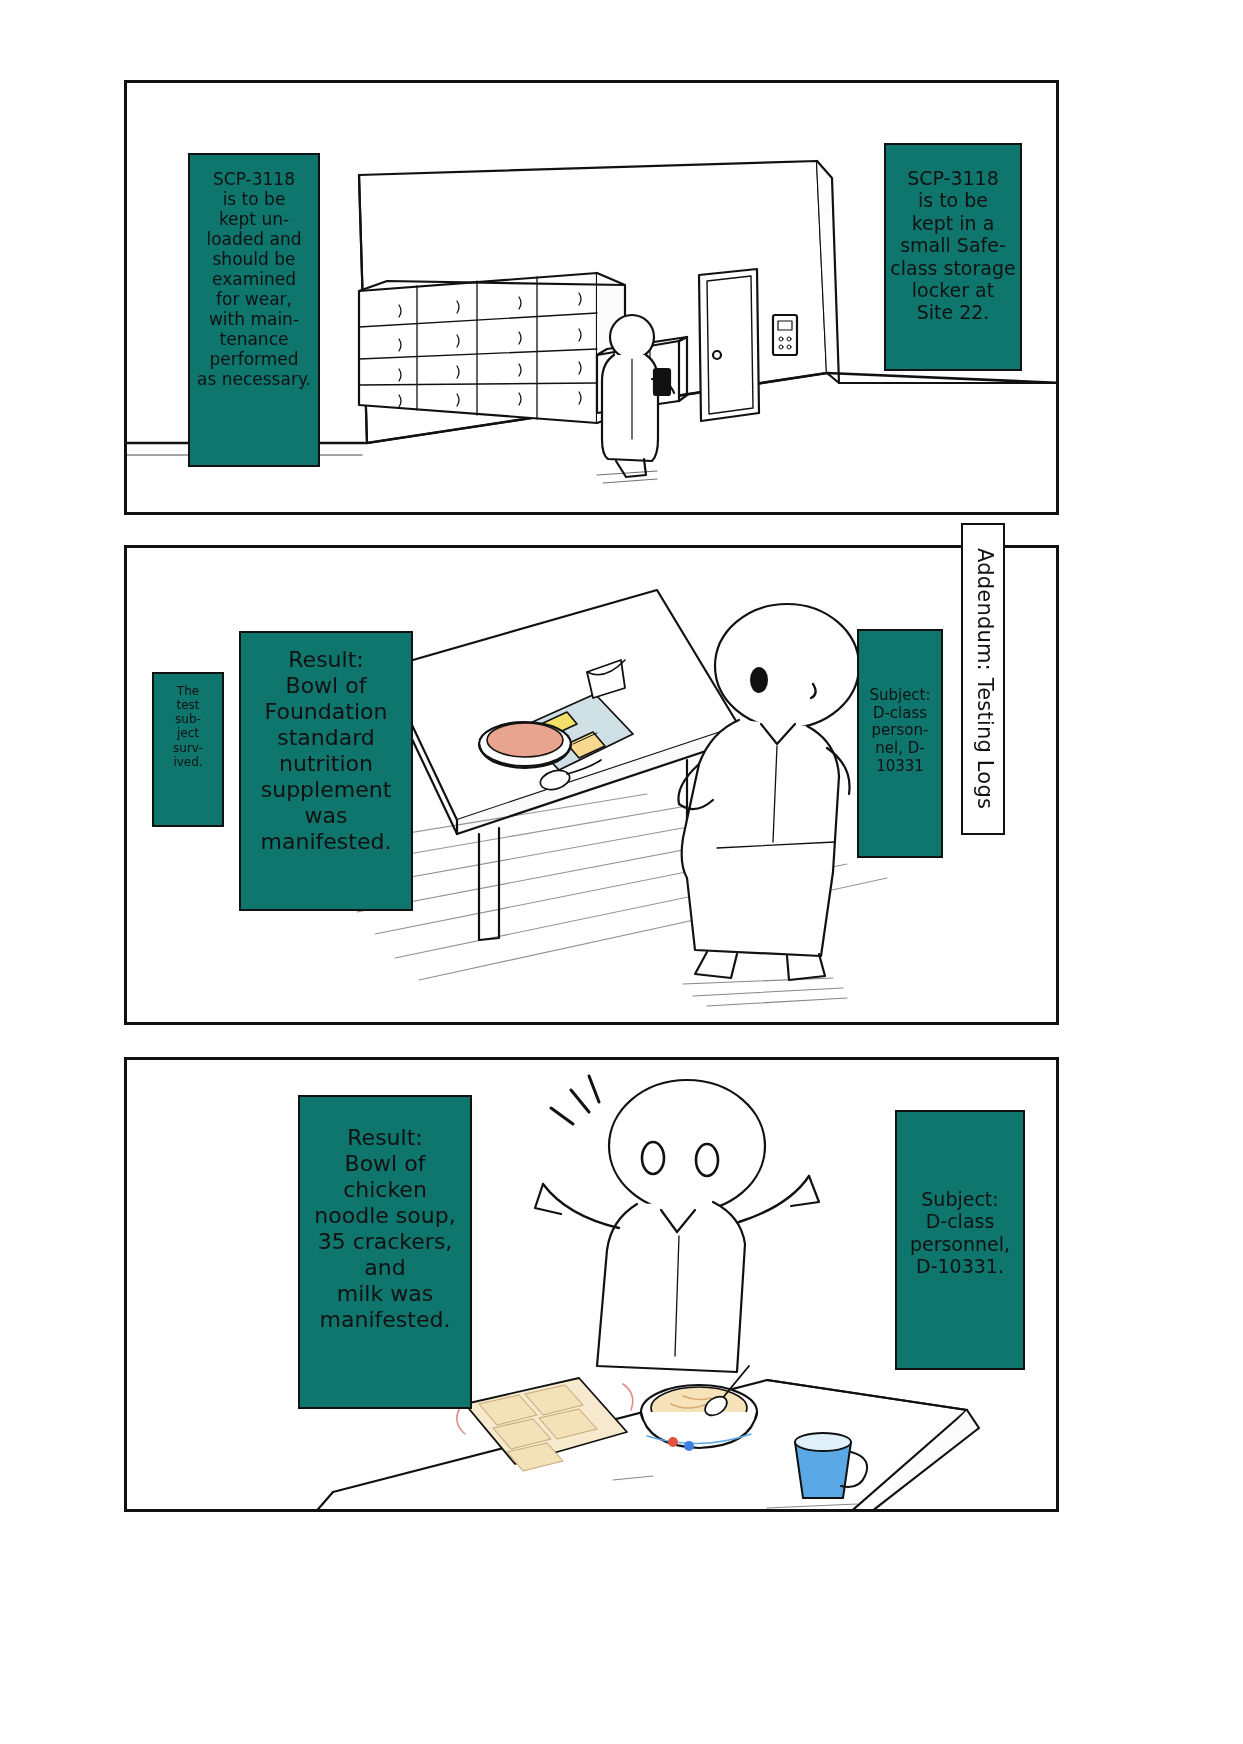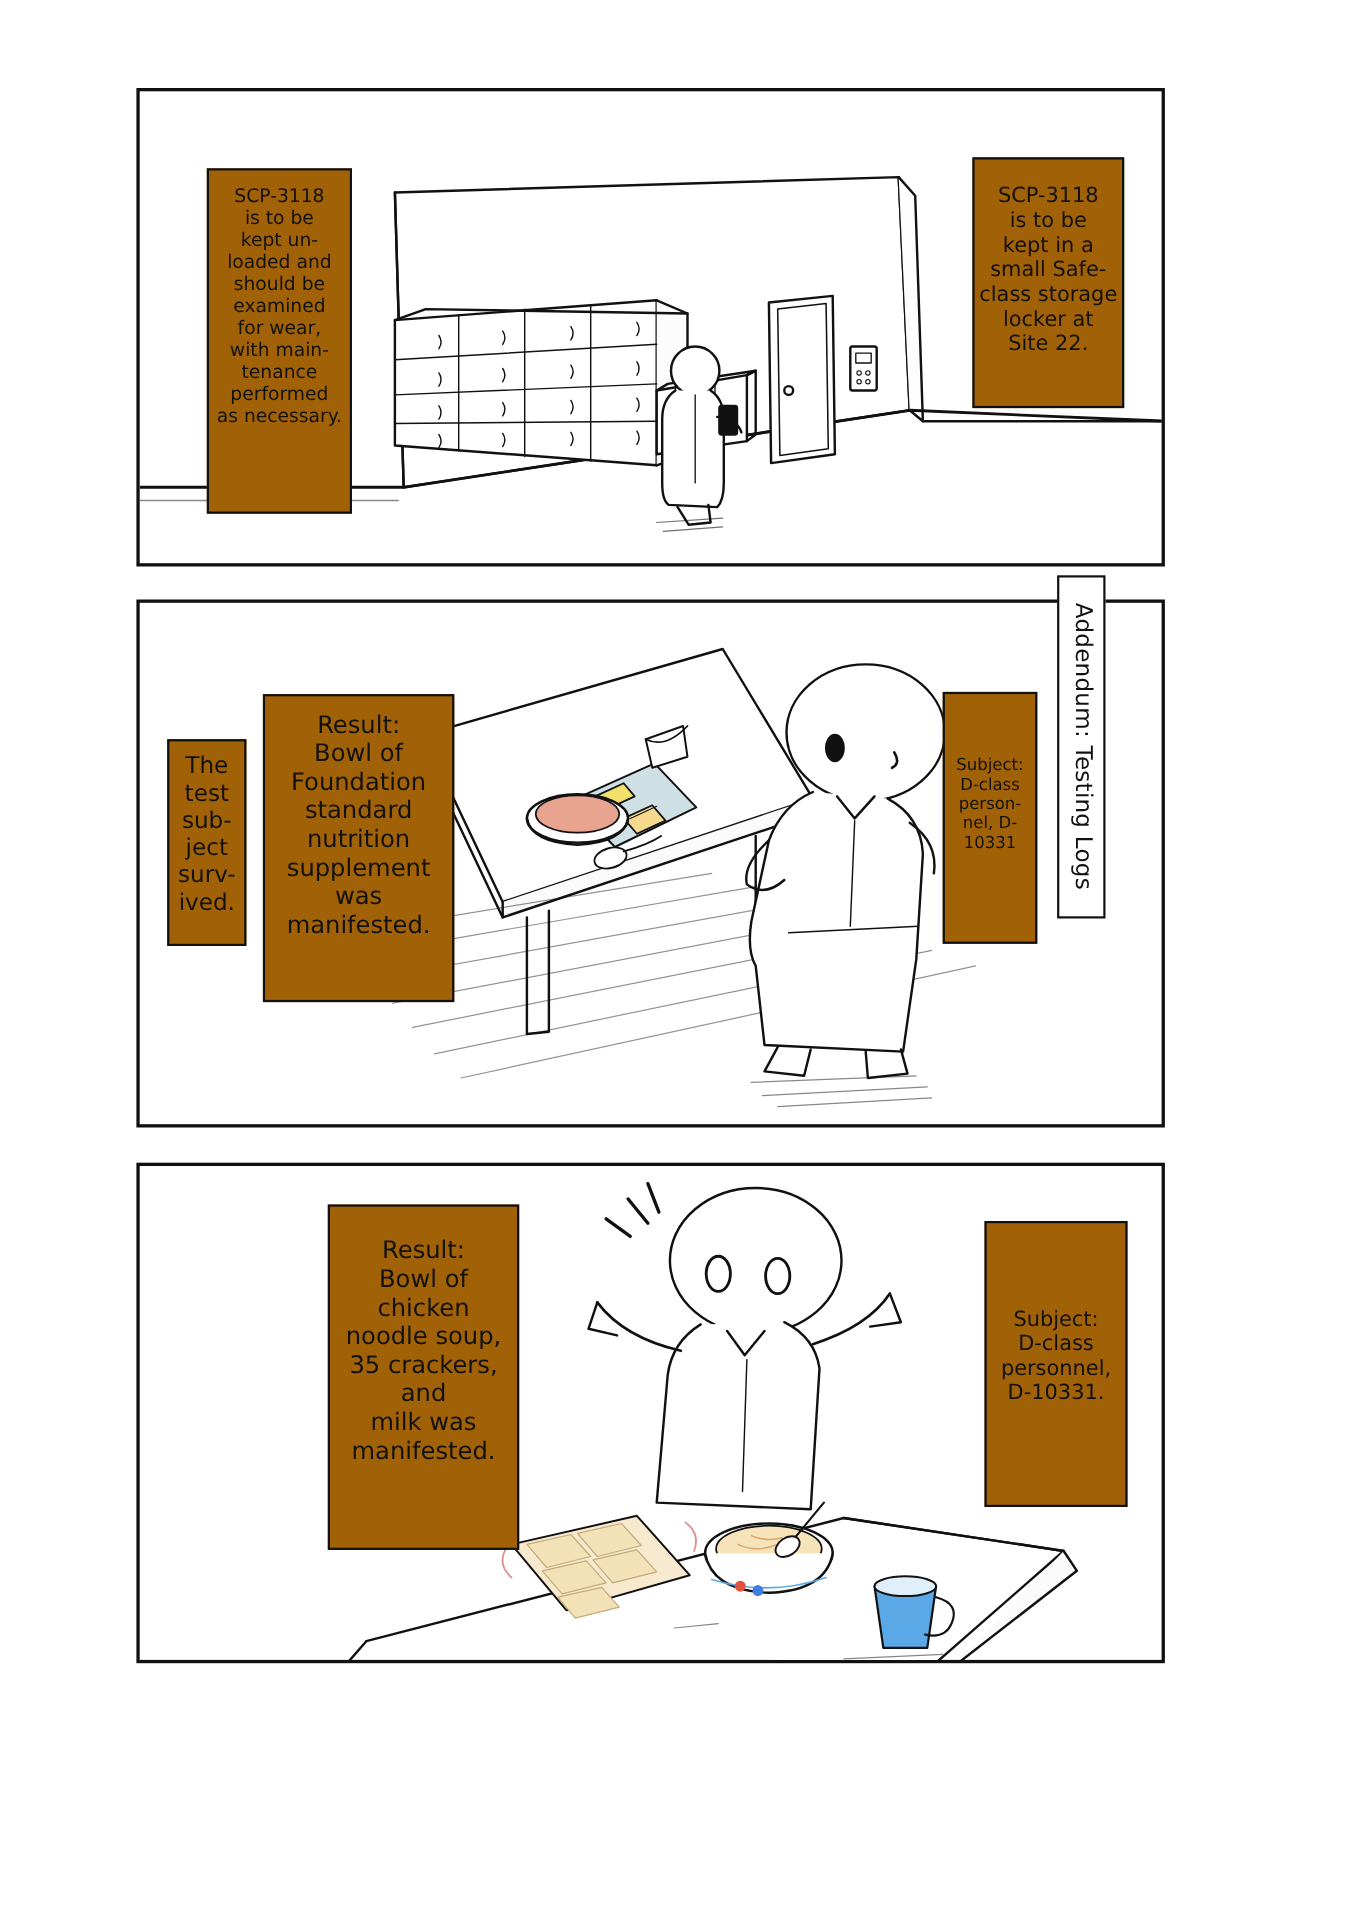--- a/index.html
+++ b/index.html
@@ -19,21 +19,21 @@
   #panel-1{left:124px;top:80px;width:935px;height:435px;}
   #panel-2{left:124px;top:545px;width:935px;height:480px;}
   #panel-3{left:124px;top:1057px;width:935px;height:455px;}
 
   .panel-inner{position:absolute;inset:0;overflow:hidden;}
 
   
   .cap{
     position:absolute;
     border:2px solid #111;
-    background:#a16207;
+    background:#0f766e;
     box-sizing:border-box;
     text-align:center;
     line-height:1.18;
     padding:6px 4px;
     z-index:8;
     white-space:pre-line;
   }
 
   
   #cap-cc-left{left:188px;top:153px;width:132px;height:314px;font-size:17px;padding-top:14px;}
@@ -50,21 +50,21 @@
     writing-mode:vertical-rl;
     text-orientation:mixed;
     font-size:21px;
     line-height:44px;
     text-align:center;
     height:100%;
     letter-spacing:.2px;
   }
 
   
-  #cap-test-survived{left:152px;top:672px;width:72px;height:188px;font-size:21px;padding-top:10px;}
+  #cap-test-survived{left:152px;top:672px;width:72px;height:155px;font-size:12px;padding-top:10px;}
   #cap-result-2{left:239px;top:631px;width:174px;height:280px;font-size:22px;padding-top:14px;}
   #cap-subject-2{left:857px;top:629px;width:86px;height:229px;font-size:15px;padding-top:56px;}
 
   
   #cap-subject-delight{left:144px;top:1157px;width:148px;height:290px;font-size:17px;padding-top:14px;}
   #cap-result-3{left:298px;top:1095px;width:174px;height:314px;font-size:22px;padding-top:28px;}
   #cap-subject-3{left:895px;top:1110px;width:130px;height:260px;font-size:19px;padding-top:76px;}
 
   svg{display:block;}
 </style>

